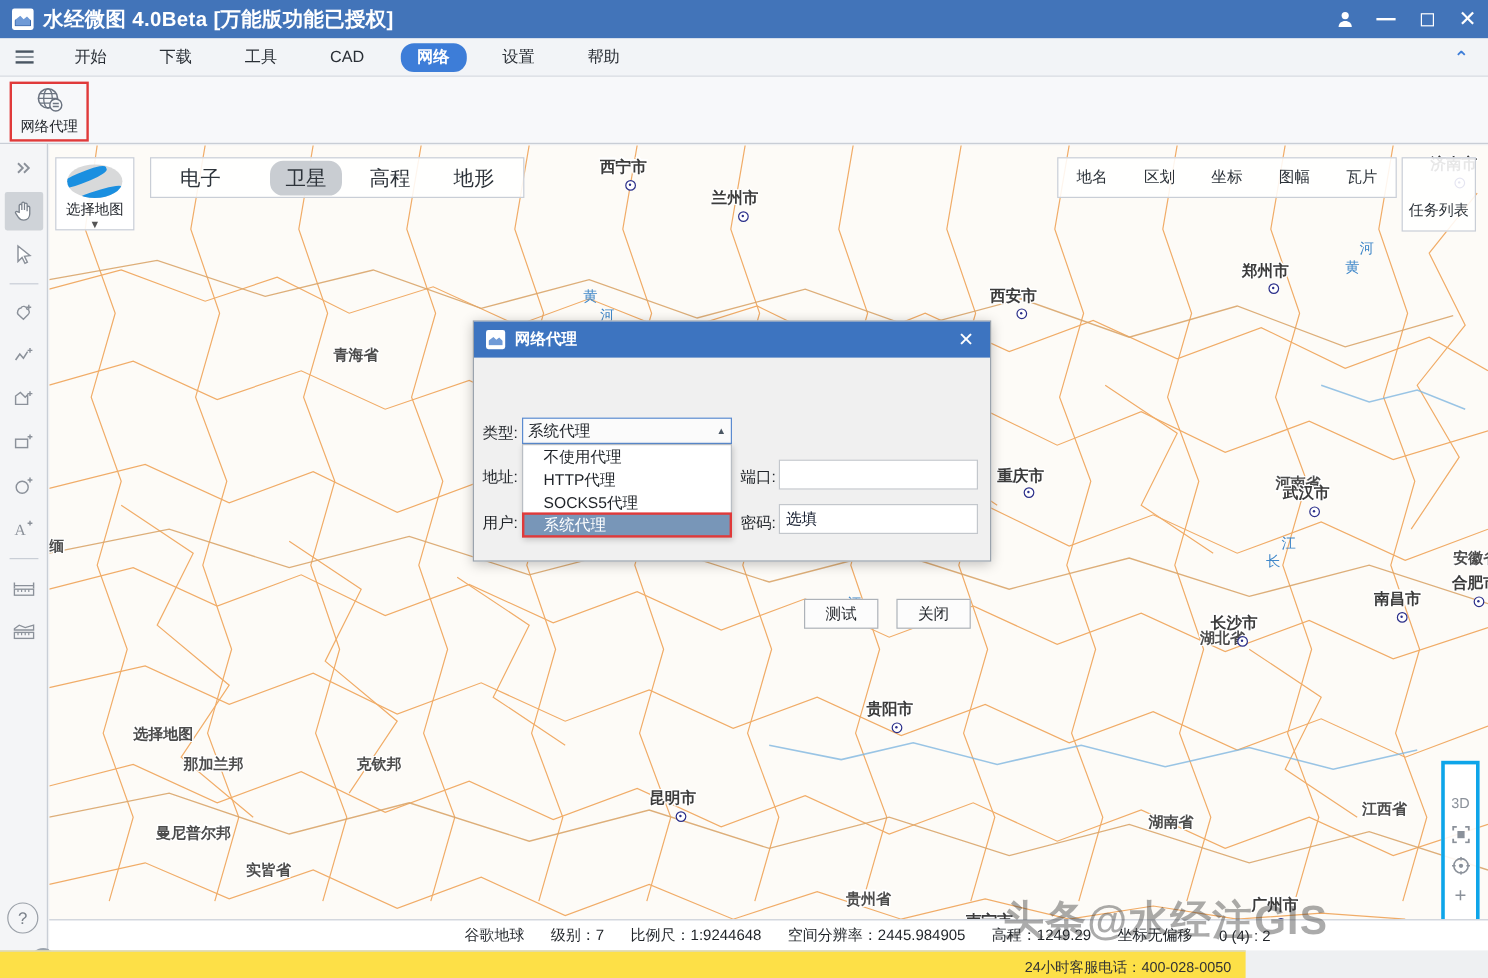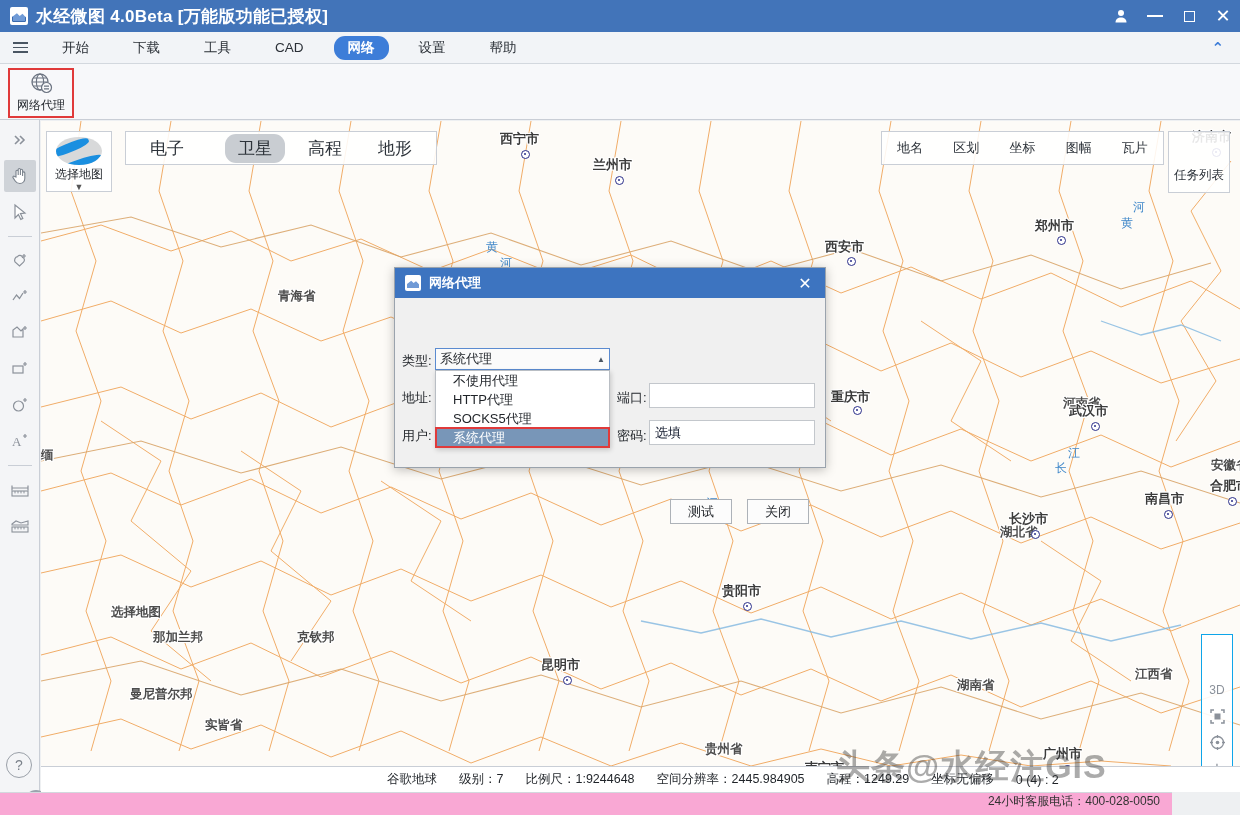--- a/index.html
+++ b/index.html
@@ -164,22 +164,22 @@
     position: absolute; background: #1a8fe0; border-radius: 40%;
   }
   .earth i:nth-child(1) { left: -6px; top: 6px; width: 40px; height: 9px; transform: rotate(-22deg); }
   .earth i:nth-child(2) { left: 2px; top: 22px; width: 46px; height: 10px; transform: rotate(-18deg); }
   .earth i:nth-child(3) { left: 16px; top: 36px; width: 34px; height: 8px; transform: rotate(-14deg); }
   .mapsel-lbl { font-size: 12px; color: #22262c; margin-top: 1px; }
   .mapsel-caret { font-size: 9px; color: #555; line-height: 8px; }
 
   .mapctl {
     position: absolute; left: 1201px; top: 634px; width: 32px; height: 148px;
-    background: rgba(255,255,255,.9); border: 1px solid #0ea5e9;
-    display: flex; flex-direction: column; align-items: center; justify-content: flex-end;
+    background: rgba(255,255,255,.9); border: 3px solid #0ea5e9;
+    display: flex; flex-direction: column; align-items: center; justify-content: center;
     color: #8b919a;
   }
   .mapctl > div { display:flex; align-items:center; justify-content:center; width: 26px; height: 26px; font-size: 12px; }
 
   .helpbtn {
     position: absolute; left: 6px; top: 752px; width: 26px; height: 26px;
     border-radius: 50%; border: 1.5px solid #9aa0a8; color: #7b828b;
     display: flex; align-items: center; justify-content: center; font-size: 14px;
     background: #f4f5f7;
   }
@@ -192,23 +192,23 @@
 
   
   .statusbar {
     position: absolute; left: 41px; top: 766px; width: 1199px; height: 26px;
     background: #ffffff; border-top: 1px solid #c9ced6;
     display: flex; align-items: center;
     font-size: 12.5px; color: #1f2328;
   }
   .st { margin-right: 22px; white-space: nowrap; }
   .bottombar {
-    position: absolute; left: 0; top: 792px; width: 1172px; height: 23px;
-    background: #f9a8d4; border-top: 1px solid #d3d8de;
-    display: flex; align-items: flex-start; justify-content: flex-end;
+    position: absolute; left: 0; top: 792px; width: 1038px; height: 23px;
+    background: #fde047; border-top: 1px solid #d3d8de;
+    display: flex; align-items: flex-end; justify-content: flex-end;
     font-size: 12px; color: #333; padding-right: 12px;
   }
   .watermark {
     position: absolute; left: 836px; top: 758px;
     font-size: 34px; font-weight: bold; color: rgba(55,55,55,.42);
     letter-spacing: 1px; white-space: nowrap; pointer-events: none;
     transform: translateY(-14px);
   }
 
   

